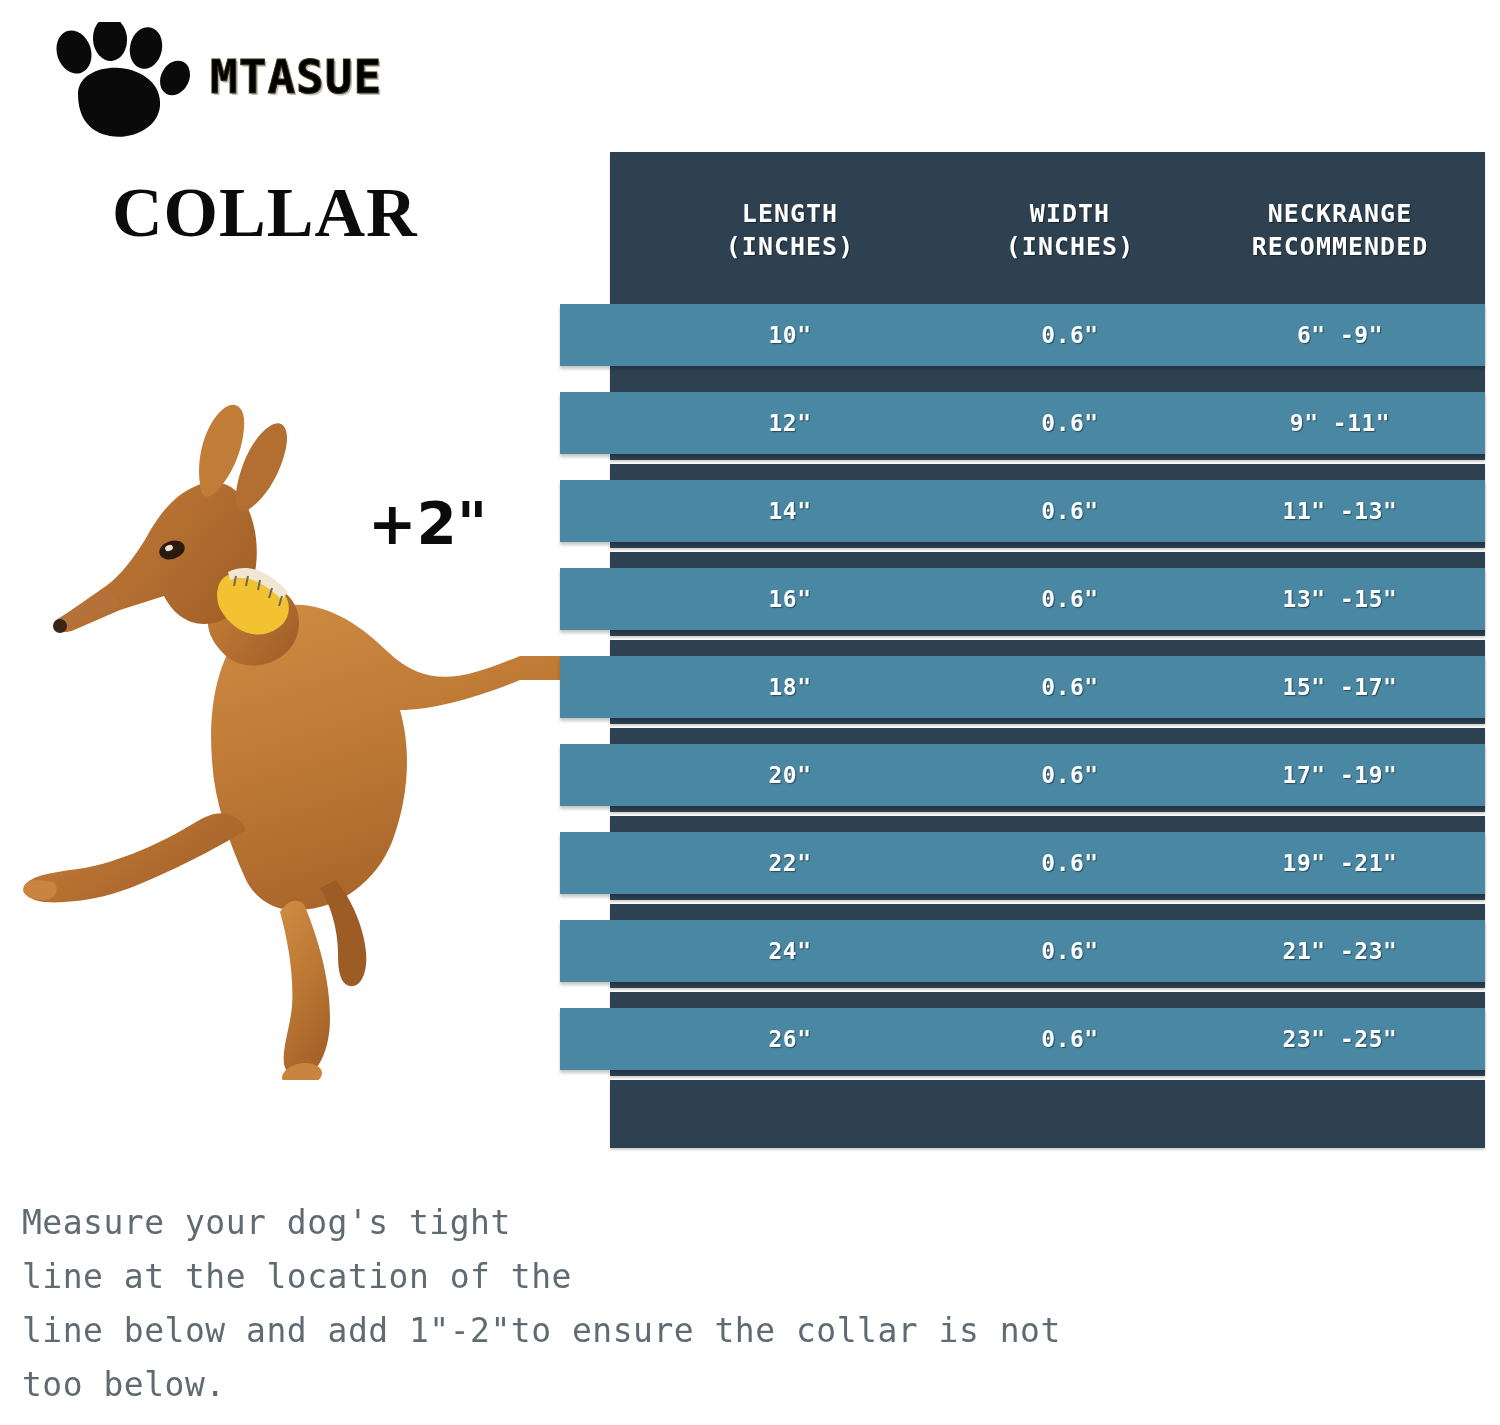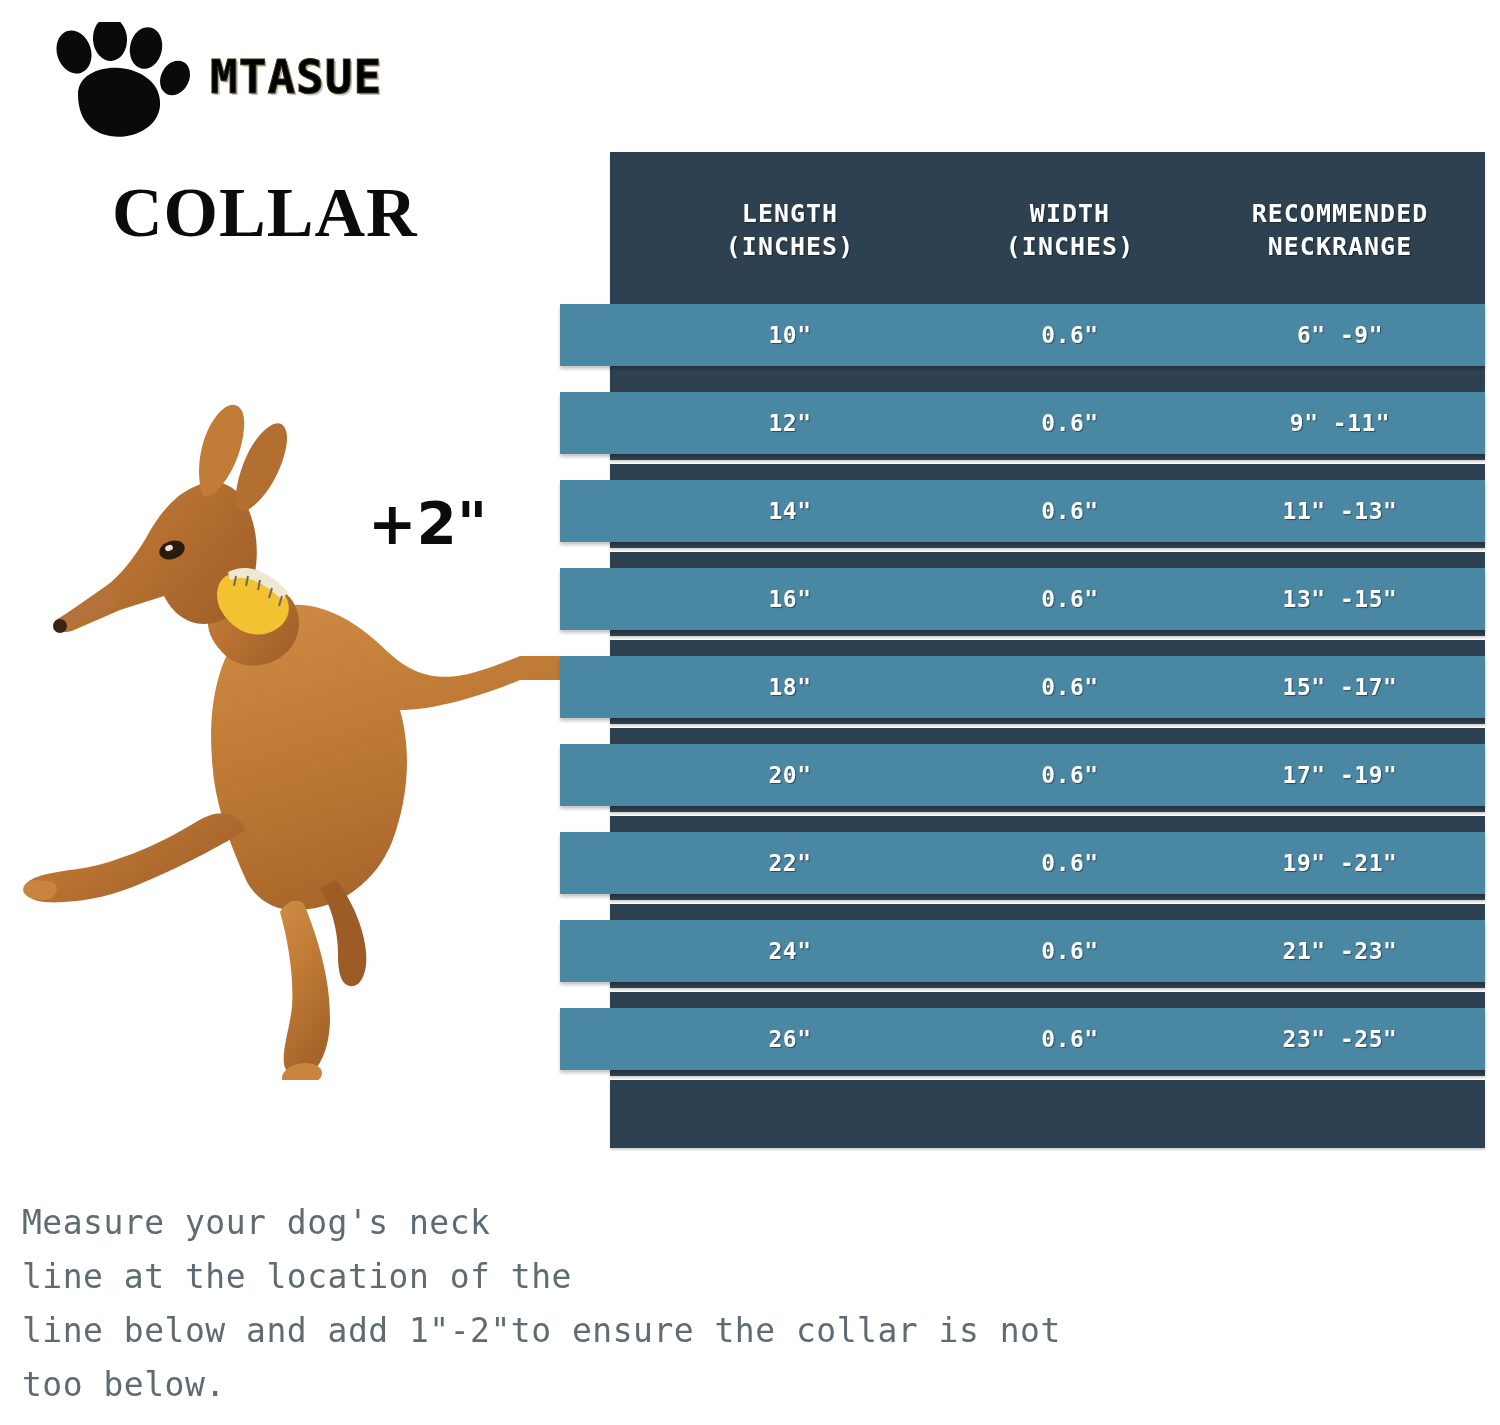--- a/index.html
+++ b/index.html
@@ -241,22 +241,22 @@
     <div class="cells">
       <div class="cell c1">
         <div>LENGTH</div>
         <div>(INCHES)</div>
       </div>
       <div class="cell c2">
         <div>WIDTH</div>
         <div>(INCHES)</div>
       </div>
       <div class="cell c3">
+        <div>NECKRANGE</div>
         <div>RECOMMENDED</div>
-        <div>NECKRANGE</div>
       </div>
     </div>
   </div>
 
   <div class="darkband row-dark" style="top:140px"></div>
   <div class="lightband row-light" style="top:152px">
     <div class="cells">
       <div class="cell c1">10"</div>
       <div class="cell c2">0.6"</div>
       <div class="cell c3">6" -9"</div>
@@ -332,17 +332,17 @@
       <div class="cell c1">26"</div>
       <div class="cell c2">0.6"</div>
       <div class="cell c3">23" -25"</div>
     </div>
   </div>
 
   <div class="darkband row-dark" style="top:928px;height:68px"></div>
 </div>
 
 <div id="footnote">
-  <div>Measure your dog's neck</div>
+  <div>Measure your dog's tight</div>
   <div>line at the location of the</div>
   <div>line below and add 1"-2"to ensure the collar is not</div>
   <div>too below.</div>
 </div>
 
 </body></html>

